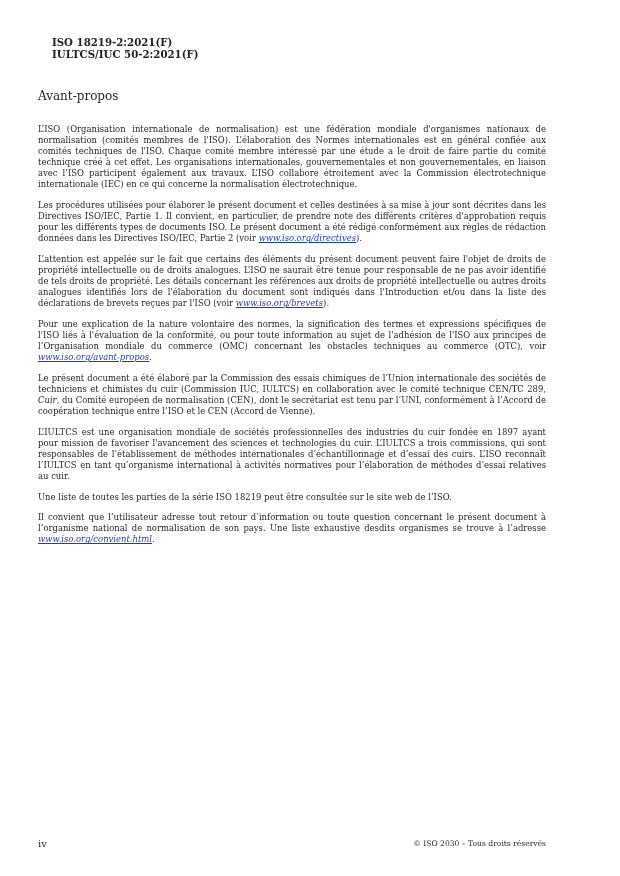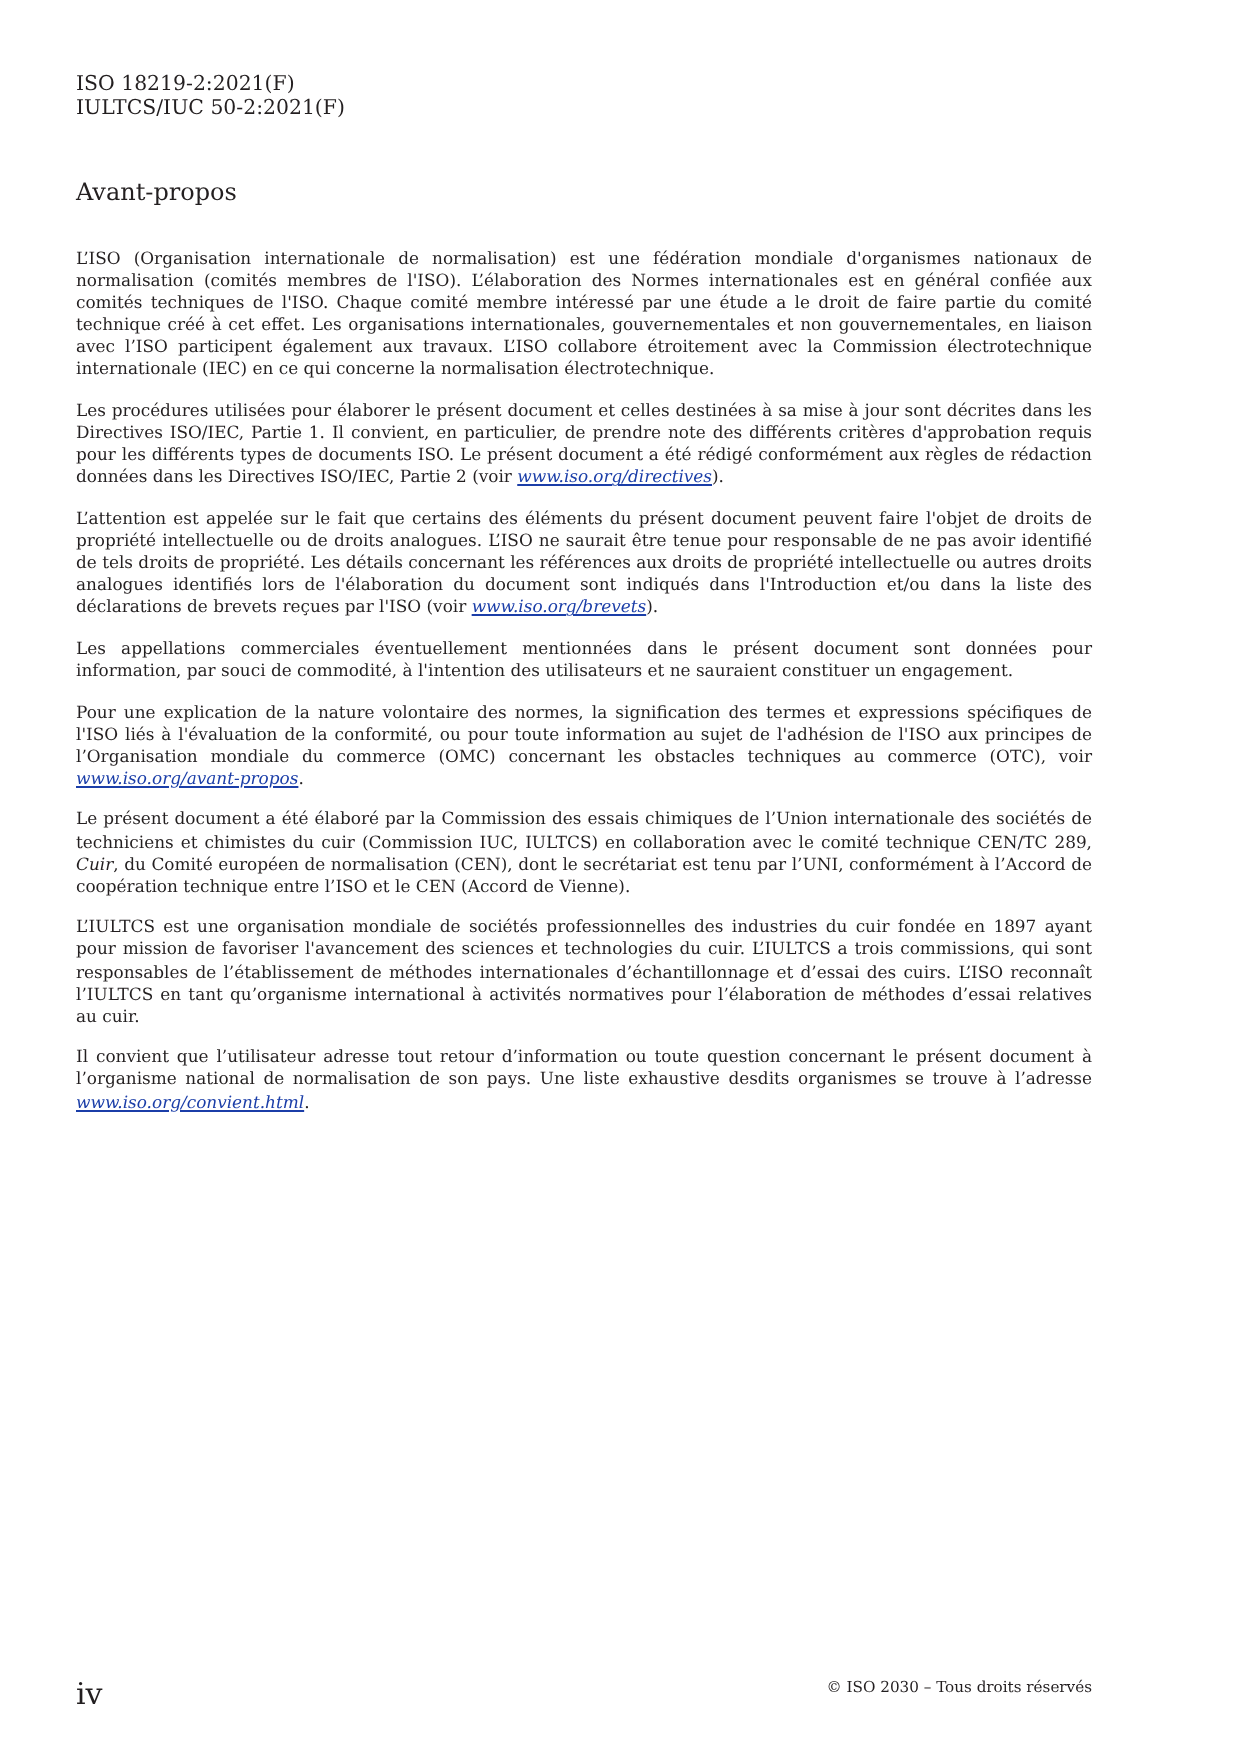--- a/index.html
+++ b/index.html
@@ -1,39 +1,39 @@
 <!DOCTYPE html>
 <html><head>
   <meta charset="utf-8">
   <style>
     html, body { margin: 0; padding: 0; background: #ffffff; }
     body { width: 620px; height: 876px; position: relative; overflow: hidden; font-family: "DejaVu Serif", "Liberation Serif", serif; color: #231f20; }
-    .header { position: absolute; left: 38px; top: 37px; font-weight: normal; font-size: 10.2px; line-height: 11.5px; letter-spacing: 0; }
+    .header { position: absolute; left: 52px; top: 37px; font-weight: bold; font-size: 10.2px; line-height: 11.5px; letter-spacing: 0; }
     .title { position: absolute; left: 38px; top: 86px; font-weight: normal; font-size: 12px; line-height: 20px; }
     .body { position: absolute; left: 38px; top: 124px; width: 508px; font-size: 8.45px; line-height: 11.1px; text-align: justify; }
     .body p { margin: 0 0 9.5px 0; }
     .link { color: #1b3ea8; text-decoration: underline; font-style: italic; }
-    .footer-left { position: absolute; left: 38px; top: 838px; font-size: 15px; }
+    .footer-left { position: absolute; left: 38px; top: 838px; font-size: 10px; }
     .footer-right { position: absolute; right: 74px; top: 839px; font-size: 7.6px; }
   </style>
 </head>
 <body>
 
 <div class="header">
   <div>ISO 18219-2:2021(F)</div>
   <div>IULTCS/IUC 50-2:2021(F)</div>
 </div>
 
 <div class="title">Avant-propos</div>
 
 <div class="body">
   <p><span>L’ISO (Organisation internationale de normalisation) est une fédération mondiale d'organismes nationaux de normalisation (comités membres de l'ISO). L’élaboration des Normes internationales est en général confiée aux comités techniques de l'ISO. Chaque comité membre intéressé par une étude a le droit de faire partie du comité technique créé à cet effet. Les organisations internationales, gouvernementales et non gouvernementales, en liaison avec l’ISO participent également aux travaux. L’ISO collabore étroitement avec la Commission électrotechnique internationale (IEC) en ce qui concerne la normalisation électrotechnique.</span></p>
   <p><span>Les procédures utilisées pour élaborer le présent document et celles destinées à sa mise à jour sont décrites dans les Directives ISO/IEC, Partie 1. Il convient, en particulier, de prendre note des différents critères d'approbation requis pour les différents types de documents ISO. Le présent document a été rédigé conformément aux règles de rédaction données dans les Directives ISO/IEC, Partie 2 (voir </span><a class="link">www.iso.org/directives</a><span>).</span></p>
   <p><span>L’attention est appelée sur le fait que certains des éléments du présent document peuvent faire l'objet de droits de propriété intellectuelle ou de droits analogues. L’ISO ne saurait être tenue pour responsable de ne pas avoir identifié de tels droits de propriété. Les détails concernant les références aux droits de propriété intellectuelle ou autres droits analogues identifiés lors de l'élaboration du document sont indiqués dans l'Introduction et/ou dans la liste des déclarations de brevets reçues par l'ISO (voir </span><a class="link">www.iso.org/brevets</a><span>).</span></p>
-  <p><span>Les appellations commerciales éventuellement mentionnées dans le présent document sont données pour information, par souci de commodité, à l'intention des utilisateurs et ne sauraient constituer un engagement.</span></p>
   <p><span>Pour une explication de la nature volontaire des normes, la signification des termes et expressions spécifiques de l'ISO liés à l'évaluation de la conformité, ou pour toute information au sujet de l'adhésion de l'ISO aux principes de l’Organisation mondiale du commerce (OMC) concernant les obstacles techniques au commerce (OTC), voir </span><a class="link">www.iso.org/avant-propos</a><span>.</span></p>
   <p><span>Le présent document a été élaboré par la Commission des essais chimiques de l’Union internationale des sociétés de techniciens et chimistes du cuir (Commission IUC, IULTCS) en collaboration avec le comité technique CEN/TC 289, </span><i>Cuir</i><span>, du Comité européen de normalisation (CEN), dont le secrétariat est tenu par l’UNI, conformément à l’Accord de coopération technique entre l’ISO et le CEN (Accord de Vienne).</span></p>
   <p><span>L’IULTCS est une organisation mondiale de sociétés professionnelles des industries du cuir fondée en 1897 ayant pour mission de favoriser l'avancement des sciences et technologies du cuir. L’IULTCS a trois commissions, qui sont responsables de l’établissement de méthodes internationales d’échantillonnage et d’essai des cuirs. L’ISO reconnaît l’IULTCS en tant qu’organisme international à activités normatives pour l’élaboration de méthodes d’essai relatives au cuir.</span></p>
+  <p><span>Une liste de toutes les parties de la série ISO 18219 peut être consultée sur le site web de l’ISO.</span></p>
   <p><span>Il convient que l’utilisateur adresse tout retour d’information ou toute question concernant le présent document à l’organisme national de normalisation de son pays. Une liste exhaustive desdits organismes se trouve à l’adresse </span><a class="link">www.iso.org/convient.html</a><span>.</span></p>
 </div>
 
 <div class="footer-left">iv</div>
 <div class="footer-right">© ISO 2030 – Tous droits réservés</div>
 
 </body></html>

